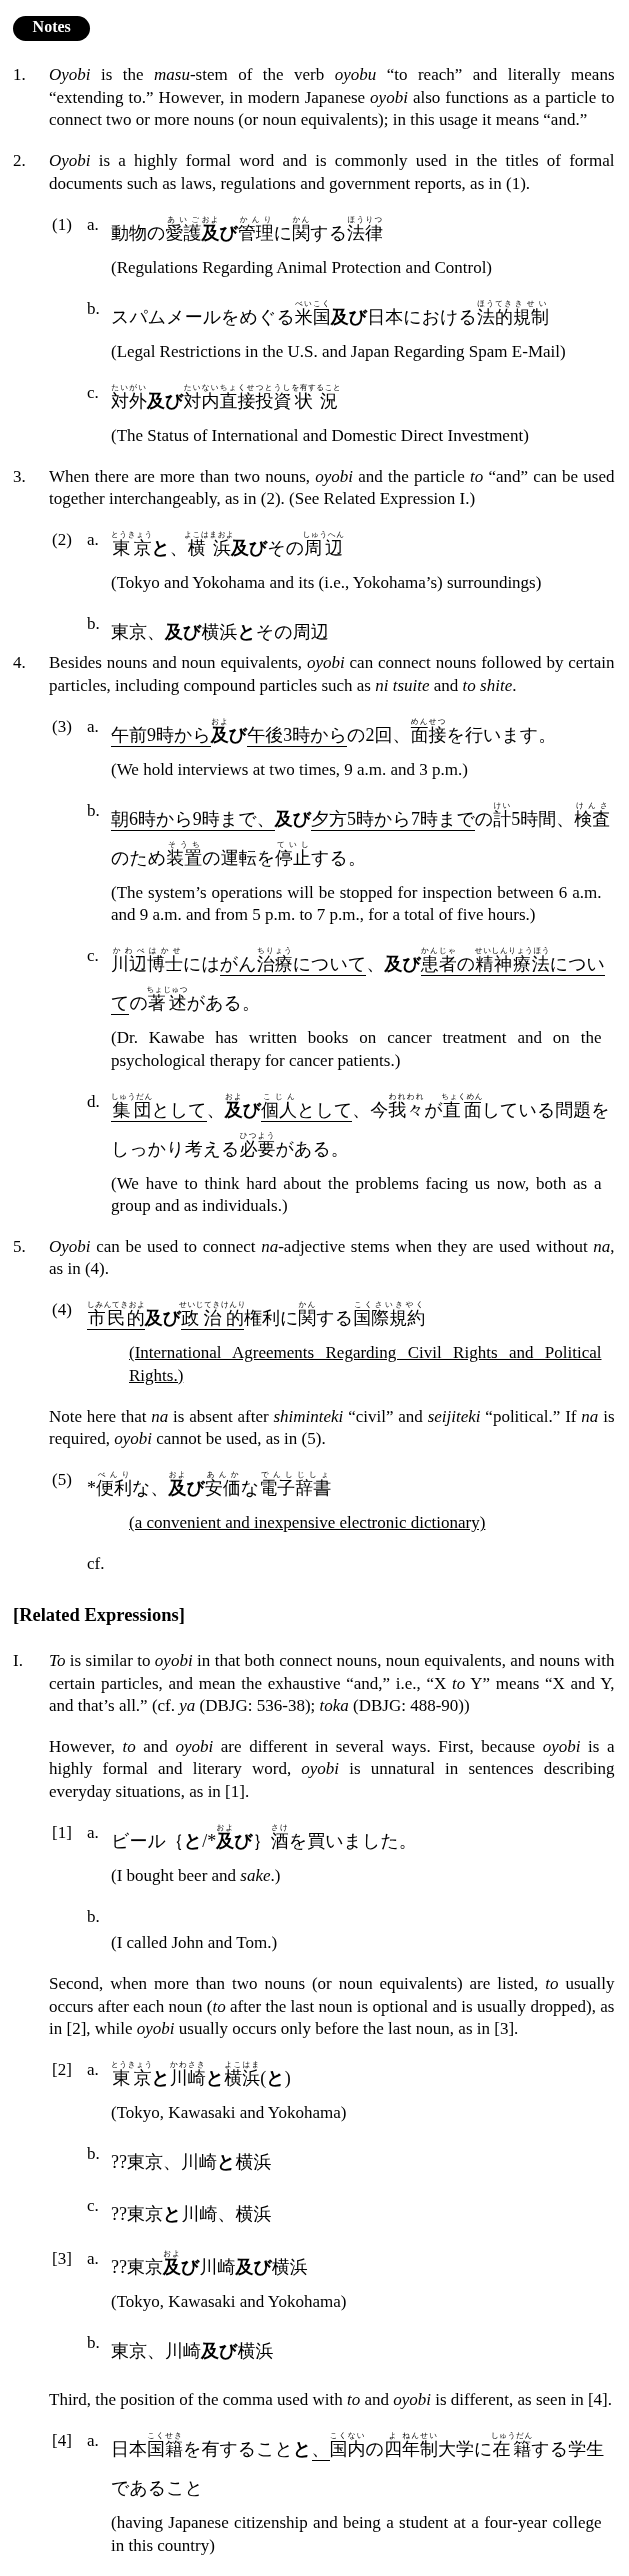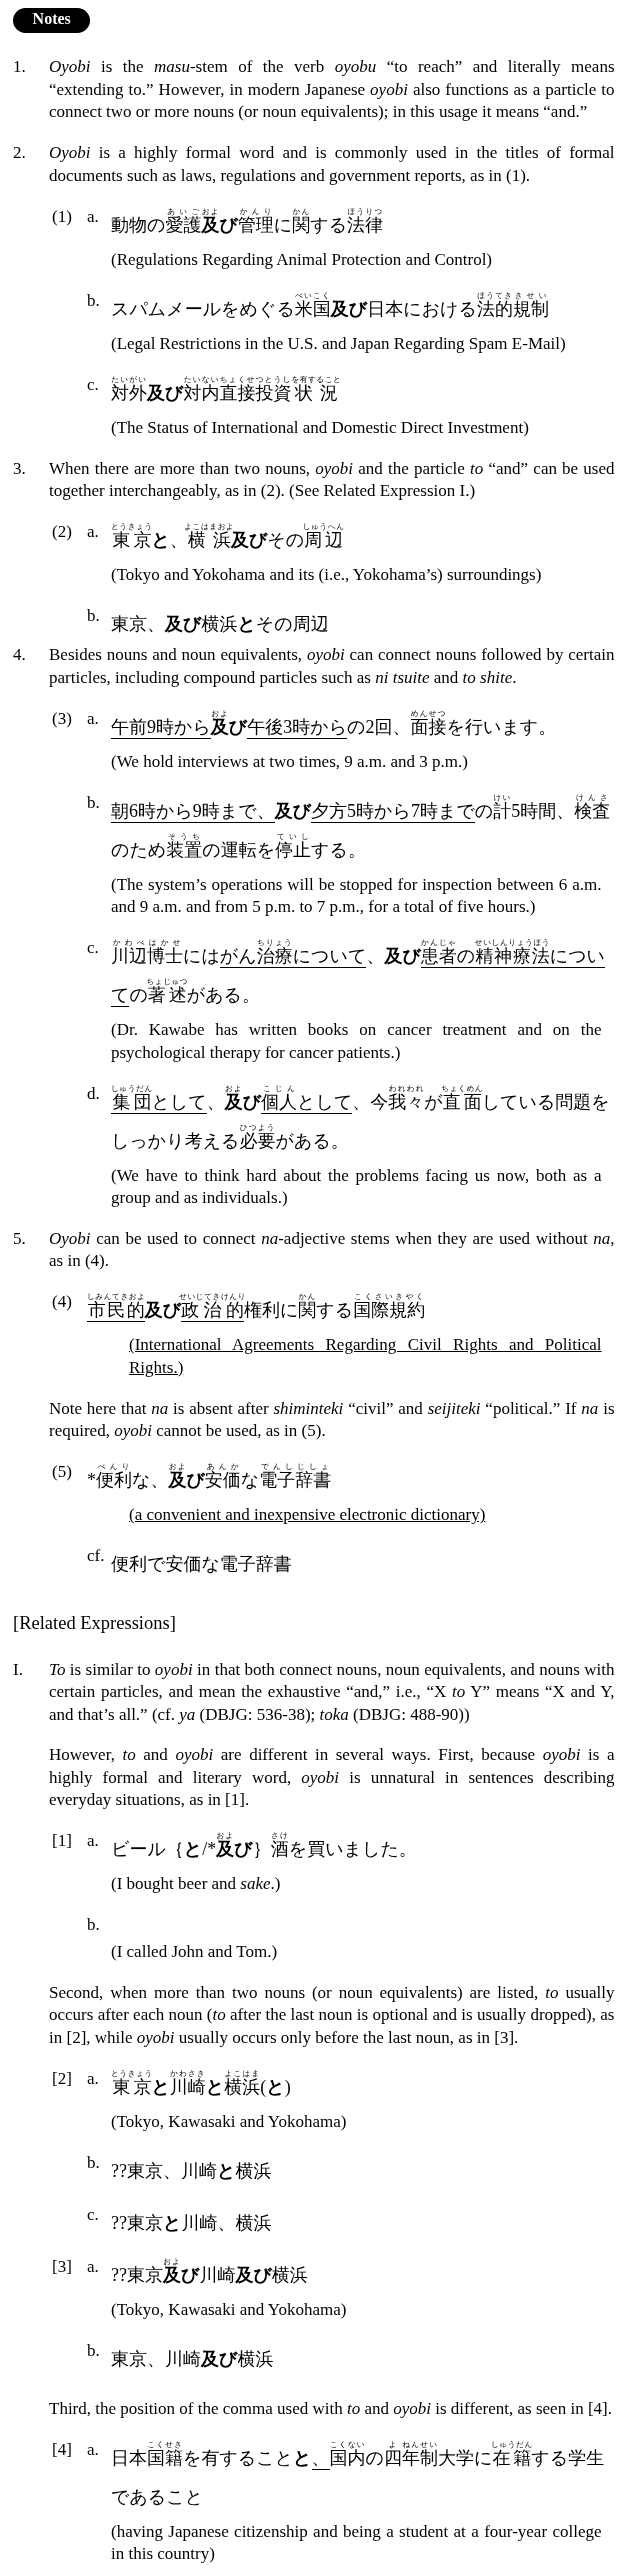--- a/index.html
+++ b/index.html
@@ -22,39 +22,39 @@
   }
   .notes-badge {
     display: inline-block;
     background: #000;
     color: #fff;
     font-weight: bold;
     font-size: 16px;
     line-height: 1;
     padding: 3.1px 19.6px 6.2px 19.6px;
     border-radius: 13.4px;
-    margin: 0 0 23px 0;
+    margin: 8px 0 23px 0;
     text-align: right;
   }
   .note { display: flex; margin: 0 0 18.5px 0; }
   .note .marker { flex: 0 0 36px; }
   .note .nbody { flex: 1; text-align: justify; }
   .para { margin: 18.5px 0 18.5px 36px; text-align: justify; }
   .jpline { display: flex; margin: 13.4px 0 0 39px; }
   .jpline .xm { flex: 0 0 35px; }
   .jpline .xl { flex: 0 0 24px; }
   .jpline .jc {
     flex: 1;
     font-size: 18px;
     line-height: 39px;
   }
   .en { margin: 4.1px 13px 18.5px 98px; text-align: justify; }
   .en.sub { margin-left: 116px; text-decoration: underline; }
   .sec-header {
-    font-weight: normal;
+    font-weight: bold;
     font-size: 18.5px;
     margin: 27px 0 23px 0;
   }
   .it { font-style: italic; }
   .bd { font-weight: bold; }
   .ul { border-bottom: 1.5px solid #000; padding-bottom: 1px; }
   ruby rt {
     font-size: 7.7px;
     font-weight: normal;
     letter-spacing: 0.5px;
@@ -146,21 +146,20 @@
       <div class="en sub"><span>(International Agreements Regarding Civil Rights and Political Rights.)</span></div>
       <div class="para"><span>Note here that </span><span class="it">na</span><span> is absent after </span><span class="it">shiminteki</span><span> “civil” and </span><span class="it">seijiteki</span><span> “political.” If </span><span class="it">na</span><span> is required, </span><span class="it">oyobi</span><span> cannot be used, as in (5).</span></div>
       <div class="jpline">
         <span class="xm">(5)</span>
         <div class="jc"><span>*</span><ruby><span>便利</span><rt>べんり</rt></ruby><span>な、</span><ruby class="bd"><span>及</span><rt>およ</rt></ruby><span class="bd">び</span><ruby><span>安価</span><rt>あんか</rt></ruby><span>な</span><ruby><span>電子辞書</span><rt>でんしじしょ</rt></ruby></div>
       </div>
       <div class="en sub"><span>(a convenient and inexpensive electronic dictionary)</span></div>
       <div class="jpline">
         <span class="xm"></span>
         <span class="xl">cf.</span>
-        <div class="jc"><span>便利で安価な電子辞書</span></div>
       </div>
       <div class="sec-header">[Related Expressions]</div>
       <div class="note">
         <span class="marker">I.</span>
         <div class="nbody"><span class="it">To</span><span> is similar to </span><span class="it">oyobi</span><span> in that both connect nouns, noun equivalents, and nouns with certain particles, and mean the exhaustive “and,” i.e., “X </span><span class="it">to</span><span> Y” means “X and Y, and that’s all.” (cf. </span><span class="it">ya</span><span> (DBJG: 536-38); </span><span class="it">toka</span><span> (DBJG: 488-90))</span></div>
       </div>
       <div class="para"><span>However, </span><span class="it">to</span><span> and </span><span class="it">oyobi</span><span> are different in several ways. First, because </span><span class="it">oyobi</span><span> is a highly formal and literary word, </span><span class="it">oyobi</span><span> is unnatural in sentences describing everyday situations, as in [1].</span></div>
       <div class="jpline">
         <span class="xm">[1]</span>
         <span class="xl">a.</span>

